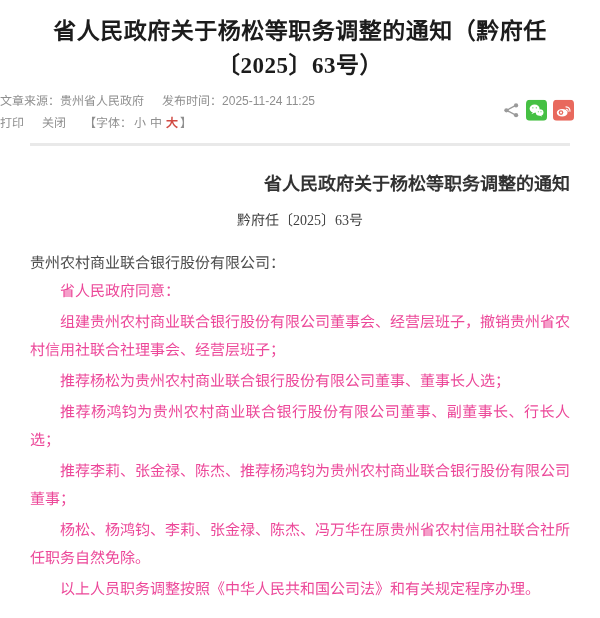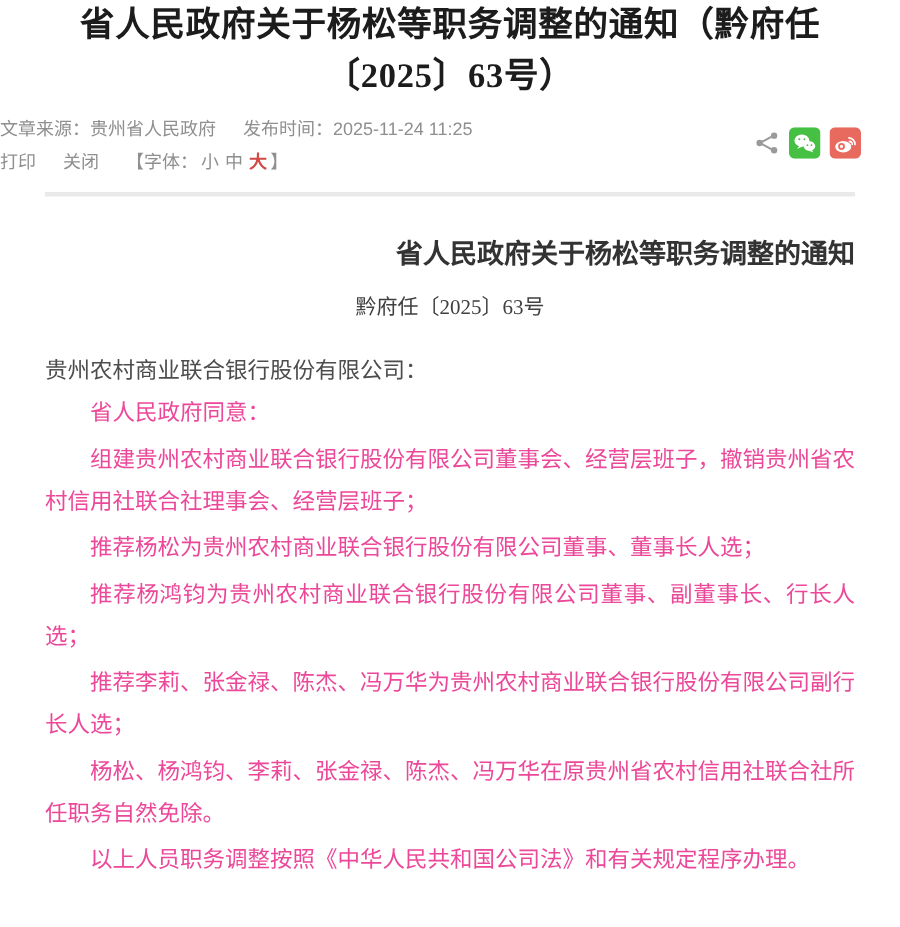--- a/index.html
+++ b/index.html
@@ -6,21 +6,21 @@
   html, body { background: #ffffff; }
   body {
     width: 600px; height: 618px; overflow: hidden;
     font-family: "Liberation Serif", "DejaVu Serif", serif;
     color: #4d4d4d;
   }
   .page { width: 600px; height: 618px; position: relative; }
 
   
   .doc-title {
-    padding: 0 26px 0;
+    padding: 15px 26px 0;
     text-align: center;
     font-size: 23px;
     line-height: 34px;
     font-weight: bold;
     color: #1c1c1c;
     letter-spacing: 0.5px;
   }
 
   
   .meta {
@@ -131,19 +131,19 @@
   <div class="divider"></div>
 
   <div class="content">
     <h2 class="art-heading">省人民政府关于杨松等职务调整的通知</h2>
     <p class="docnum">黔府任〔2025〕63号</p>
     <p class="addressee">贵州农村商业联合银行股份有限公司：</p>
     <p class="para">省人民政府同意：</p>
     <p class="para">组建贵州农村商业联合银行股份有限公司董事会、经营层班子，撤销贵州省农村信用社联合社理事会、经营层班子；</p>
     <p class="para">推荐杨松为贵州农村商业联合银行股份有限公司董事、董事长人选；</p>
     <p class="para">推荐杨鸿钧为贵州农村商业联合银行股份有限公司董事、副董事长、行长人选；</p>
-    <p class="para">推荐李莉、张金禄、陈杰、冯万华为贵州农村商业联合银行股份有限公司副行长人选；</p>
+    <p class="para">推荐李莉、张金禄、陈杰、推荐杨鸿钧为贵州农村商业联合银行股份有限公司董事；</p>
     <p class="para">杨松、杨鸿钧、李莉、张金禄、陈杰、冯万华在原贵州省农村信用社联合社所任职务自然免除。</p>
     <p class="para">以上人员职务调整按照《中华人民共和国公司法》和有关规定程序办理。</p>
 
   </div>
 
 </div>
 
 </body></html>

